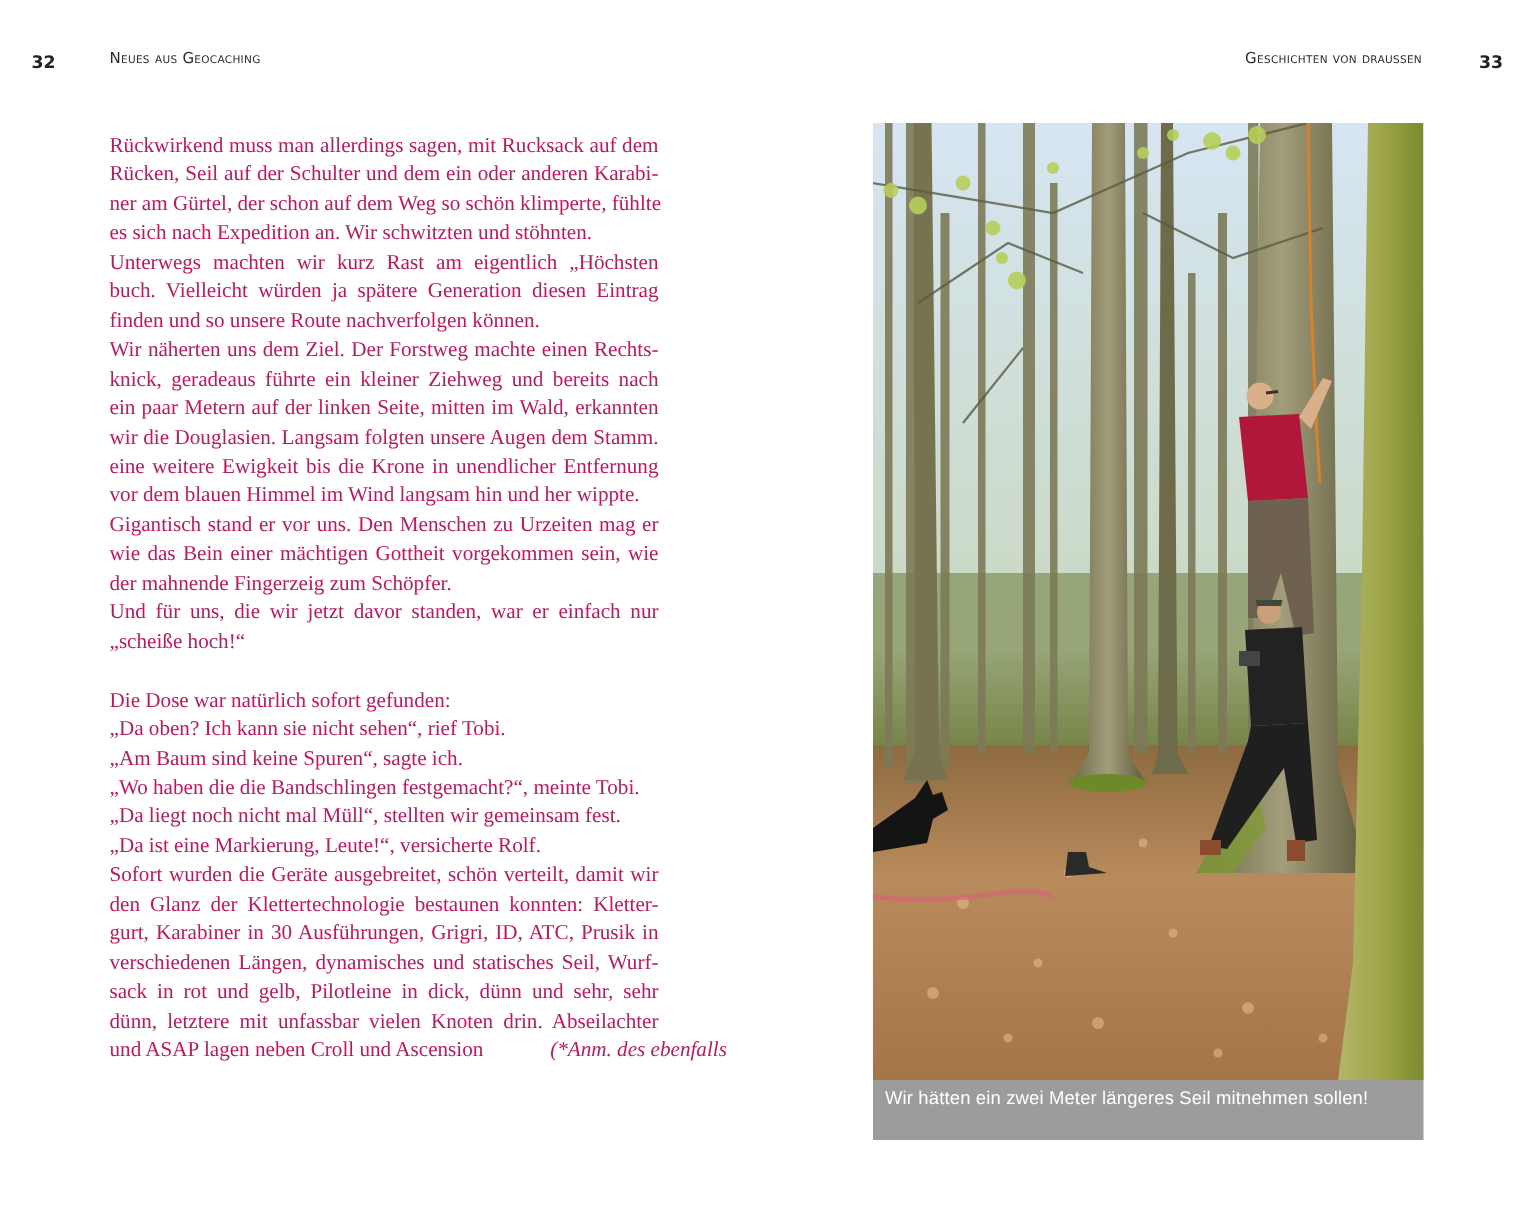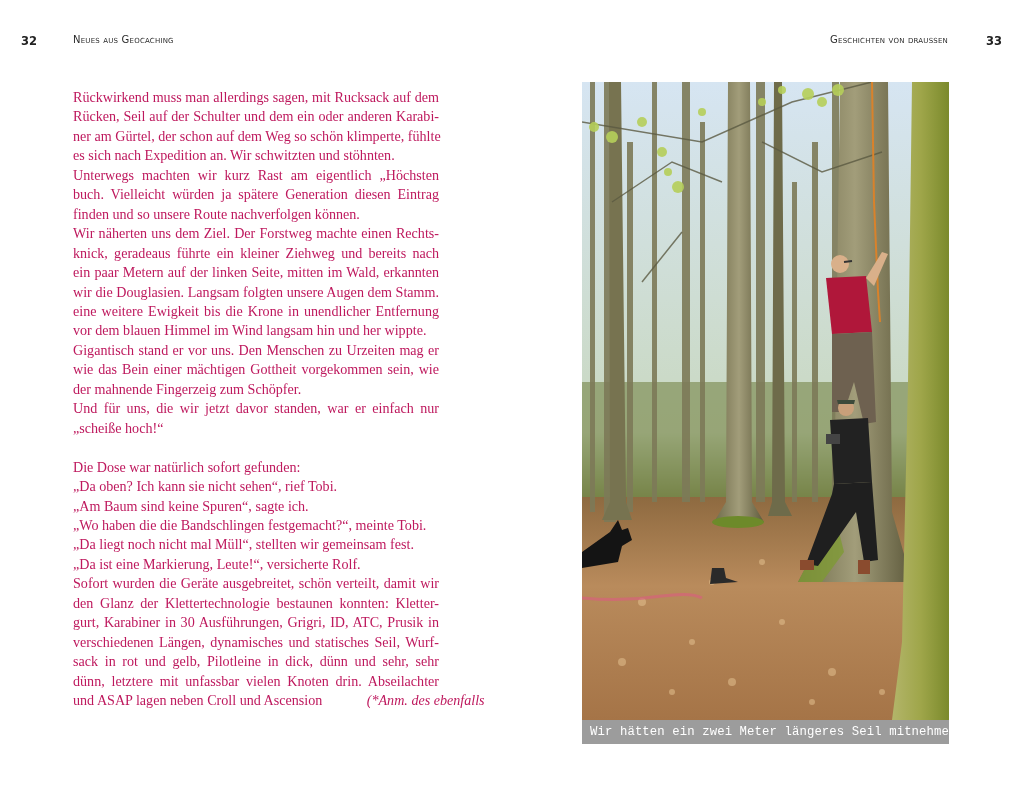--- a/index.html
+++ b/index.html
@@ -38,23 +38,23 @@
     
     .photo {
       position: absolute; left: 582px; top: 82px; width: 367px; height: 638px;
       overflow: hidden;
       background:
         linear-gradient(180deg, #cfe0ef 0%, #d9e6d4 18%, #b8c98c 38%, #8a8f55 58%, #9a7447 72%, #b4875a 82%, #a8794c 100%);
     }
     .photo svg { position: absolute; inset: 0; width: 100%; height: 100%; }
 
     .caption {
-      position: absolute; left: 582px; top: 720px; width: 367px; height: 24px;
+      position: absolute; left: 582px; top: 720px; width: 367px; height: 40px;
       background: #9c9c9c;
-      font-family: Liberation Mono, monospace;
+      font-family: Liberation Sans, sans-serif;
       font-size: 12.3px; color: #ffffff; line-height: 24px;
       padding-left: 8px; white-space: nowrap; letter-spacing: 0.1px;
     }
   </style>
 </head>
 <body>
 
 <div class="spread">
 
   <div>

